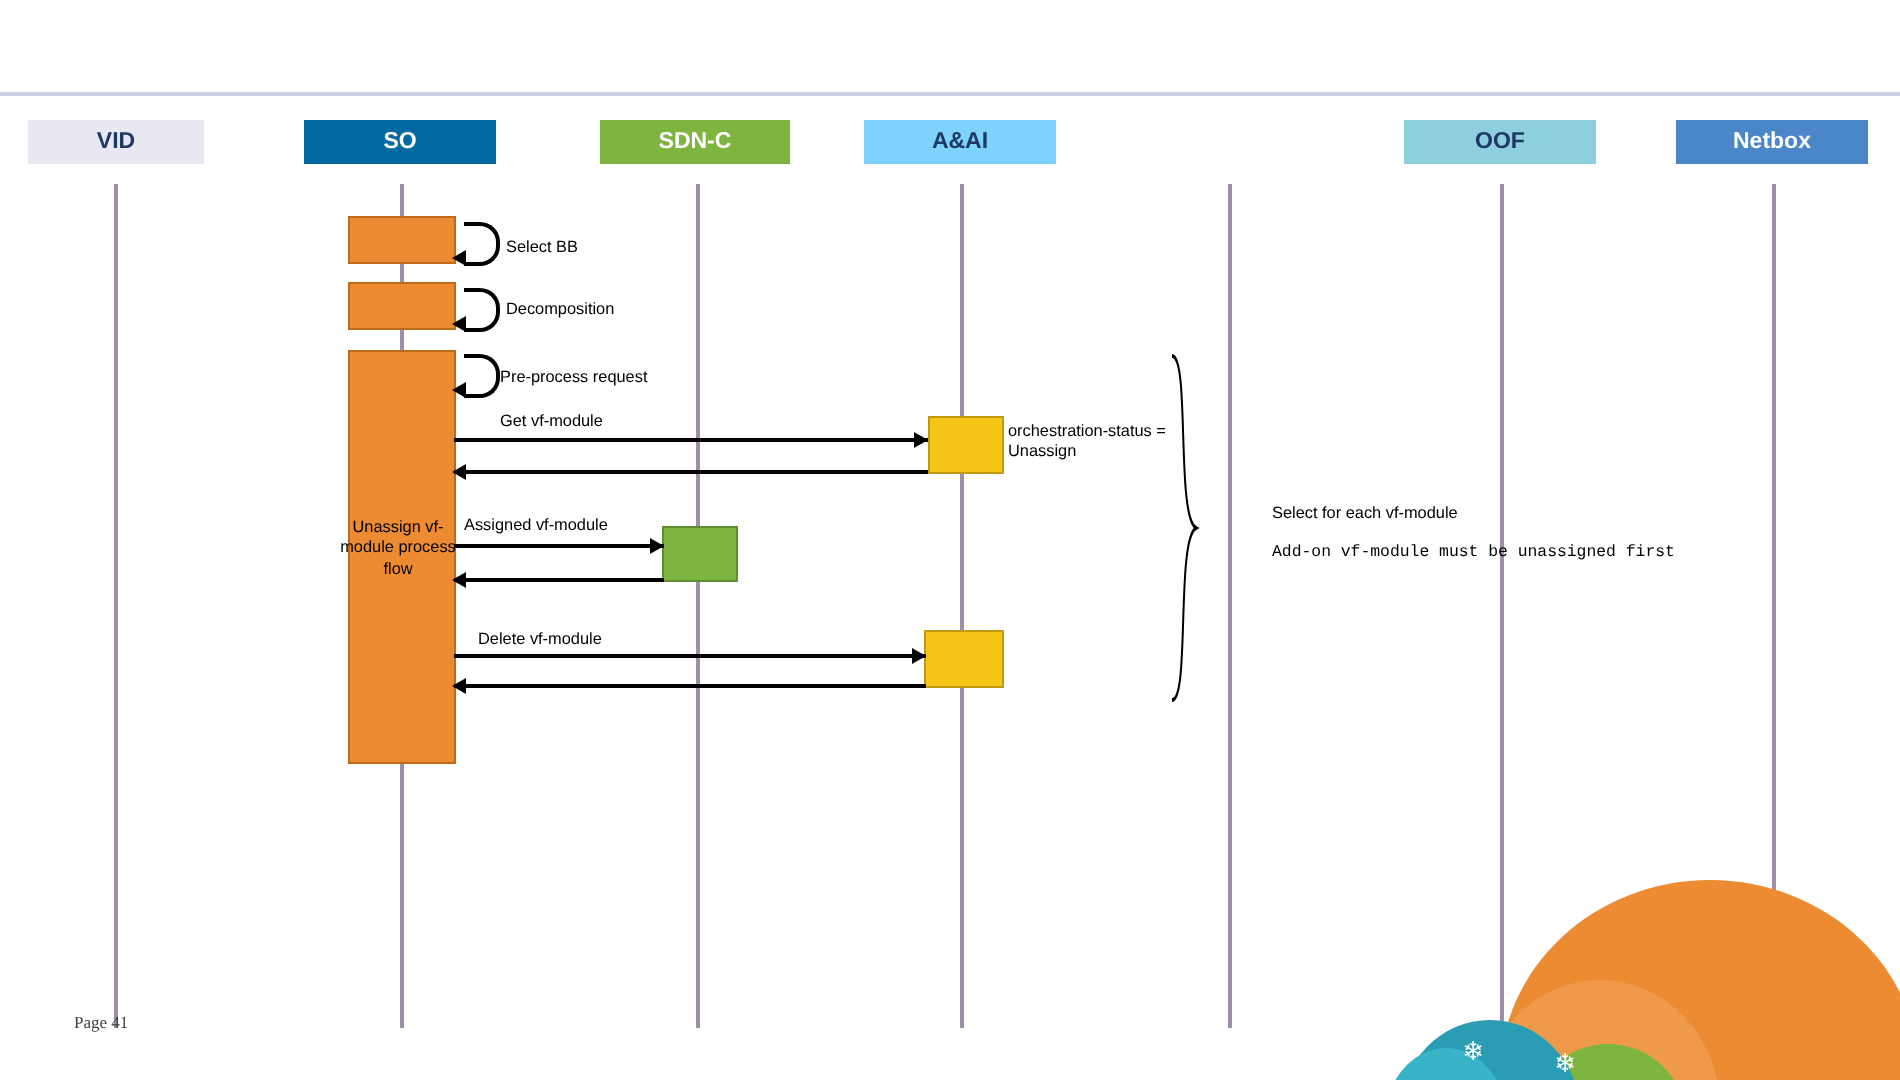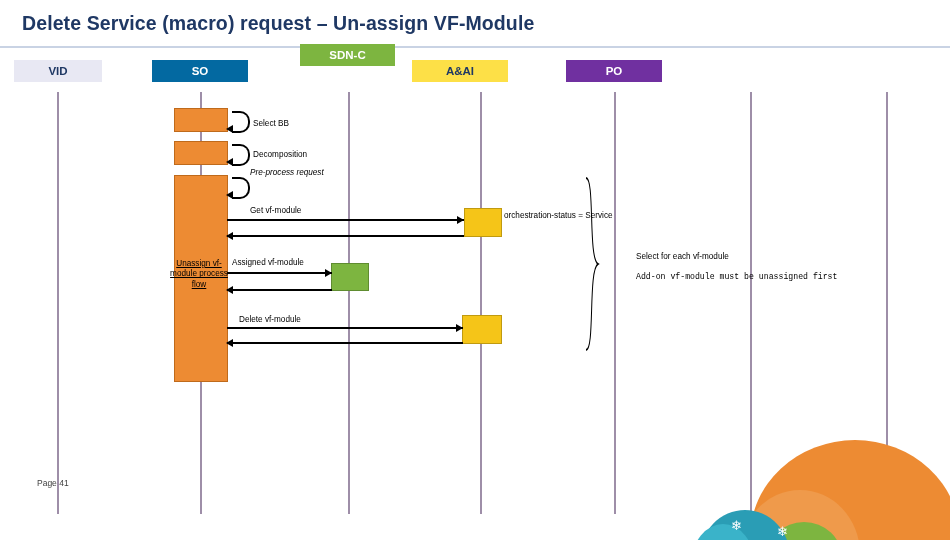--- a/index.html
+++ b/index.html
@@ -112,23 +112,24 @@
     color: #000000;
     font-family: "Liberation Serif", serif;
     transform: scaleX(0.5);
     transform-origin: left center;
   }
 
   
   .page-number {
     position: absolute;
     left: 37px;
-    top: 478px;
+    top: 506px;
     font-size: 8.5px;
     color: #404040;
+    font-family: Liberation Serif, serif;
   }
 
   
   .decor {
     position: absolute;
     right: 0;
     bottom: 0;
     width: 290px;
     height: 110px;
     overflow: hidden;
@@ -192,55 +193,55 @@
     color: #ffffff;
     font-size: 13px;
     line-height: 1;
   }
 </style>
 </head>
 <body>
 
 <div class="page">
 
-  <div class="title">Delete Service (macro) request – Un-assign VF-Module</div>
   <div class="title-rule"></div>
 
   <div class="lifeline" style="left:57px;  top:92px; height:422px;"></div>
   <div class="lifeline" style="left:200px; top:92px; height:422px;"></div>
   <div class="lifeline" style="left:348px; top:92px; height:422px;"></div>
   <div class="lifeline" style="left:480px; top:92px; height:422px;"></div>
   <div class="lifeline" style="left:614px; top:92px; height:422px;"></div>
   <div class="lifeline" style="left:750px; top:92px; height:422px;"></div>
   <div class="lifeline" style="left:886px; top:92px; height:422px;"></div>
 
   <div class="lane-head dark-text" style="left:14px; top:60px; width:88px; background:#e8e8f3;">VID</div>
   <div class="lane-head" style="left:152px; top:60px; width:96px; background:#0369a1;">SO</div>
-  <div class="lane-head" style="left:300px; top:44px; width:95px; background:#7db540;">SDN-C</div>
-  <div class="lane-head dark-text" style="left:412px; top:60px; width:96px; background:#fde047;">A&amp;AI</div>
-  <div class="lane-head" style="left:566px; top:60px; width:96px; background:#7030a0;">PO</div>
+  <div class="lane-head" style="left:300px; top:60px; width:95px; background:#7db540;">SDN-C</div>
+  <div class="lane-head dark-text" style="left:432px; top:60px; width:96px; background:#7dd3fc;">A&amp;AI</div>
+  <div class="lane-head dark-text" style="left:702px; top:60px; width:96px; background:#8ecfdd;">OOF</div>
+  <div class="lane-head" style="left:838px; top:60px; width:96px; background:#4a86c8;">Netbox</div>
 
   <div class="bar" style="left:174px; top:108px; width:52px; height:22px; background:#ed8b33;"></div>
   <div class="bar" style="left:174px; top:141px; width:52px; height:22px; background:#ed8b33;"></div>
   <div class="bar" style="left:174px; top:175px; width:52px; height:205px; background:#ed8b33;"></div>
   <div class="bar" style="left:464px; top:208px; width:36px; height:27px; background:#f5c518; border-color:#c09a10;"></div>
   <div class="bar" style="left:331px; top:263px; width:36px; height:26px; background:#7db540; border-color:#5f8c30;"></div>
   <div class="bar" style="left:462px; top:315px; width:38px; height:27px; background:#f5c518; border-color:#c09a10;"></div>
 
   <div class="selfloop" style="left:232px; top:111px; width:16px; height:18px;"></div>
   <div class="arrow-left" style="left:226px; top:125px;"></div>
   <div class="lbl" style="left:253px; top:119px;">Select BB</div>
 
   <div class="selfloop" style="left:232px; top:144px; width:16px; height:18px;"></div>
   <div class="arrow-left" style="left:226px; top:158px;"></div>
   <div class="lbl" style="left:253px; top:150px;text-align:right;">Decomposition</div>
 
   <div class="selfloop" style="left:232px; top:177px; width:16px; height:18px;"></div>
   <div class="arrow-left" style="left:226px; top:191px;"></div>
-  <div class="lbl" style="left:250px; top:168px;font-style:italic;">Pre-process request</div>
+  <div class="lbl" style="left:250px; top:184px;">Pre-process request</div>
 
   <div class="lbl" style="left:250px; top:206px;">Get vf-module</div>
   <div class="hline" style="left:227px; top:219px; width:237px;"></div>
   <div class="arrow-right" style="left:457px; top:216px;"></div>
 
   <div class="hline" style="left:227px; top:235px; width:237px;"></div>
   <div class="arrow-left" style="left:226px; top:232px;"></div>
 
   <div class="lbl" style="left:232px; top:258px;">Assigned vf-module</div>
   <div class="hline" style="left:227px; top:272px; width:105px;"></div>
@@ -249,23 +250,23 @@
   <div class="hline" style="left:227px; top:289px; width:105px;"></div>
   <div class="arrow-left" style="left:226px; top:286px;"></div>
 
   <div class="lbl" style="left:239px; top:315px;">Delete vf-module</div>
   <div class="hline" style="left:227px; top:327px; width:236px;"></div>
   <div class="arrow-right" style="left:456px; top:324px;"></div>
 
   <div class="hline" style="left:227px; top:342px; width:236px;"></div>
   <div class="arrow-left" style="left:226px; top:339px;"></div>
 
-  <div class="lbl wrap center" style="left:168px; top:259px; width:62px;text-decoration:underline;">Unassign vf-module process flow</div>
-
-  <div class="lbl wrap" style="left:504px; top:211px; width:112px;">orchestration-status = Service</div>
+  <div class="lbl wrap center" style="left:168px; top:259px; width:62px;">Unassign vf-module process flow</div>
+
+  <div class="lbl wrap" style="left:504px; top:211px; width:112px;">orchestration-status = Unassign</div>
 
   <div class="lbl" style="left:636px; top:252px;">Select for each vf-module</div>
 
   <div class="lbl" style="left:636px; top:272px;font-family:Liberation Mono, monospace;">Add-on vf-module must be unassigned first</div>
 
   <div class="brace" style="left:584px; top:176px;">
     <svg width="40" height="180" viewBox="0 0 40 180" xmlns="http://www.w3.org/2000/svg">
       <path d="M4 2 C 22 2, 8 82, 28 88 C 8 94, 22 174, 4 174" fill="none" stroke="#000000" stroke-width="2"></path>
     </svg>
   </div>

